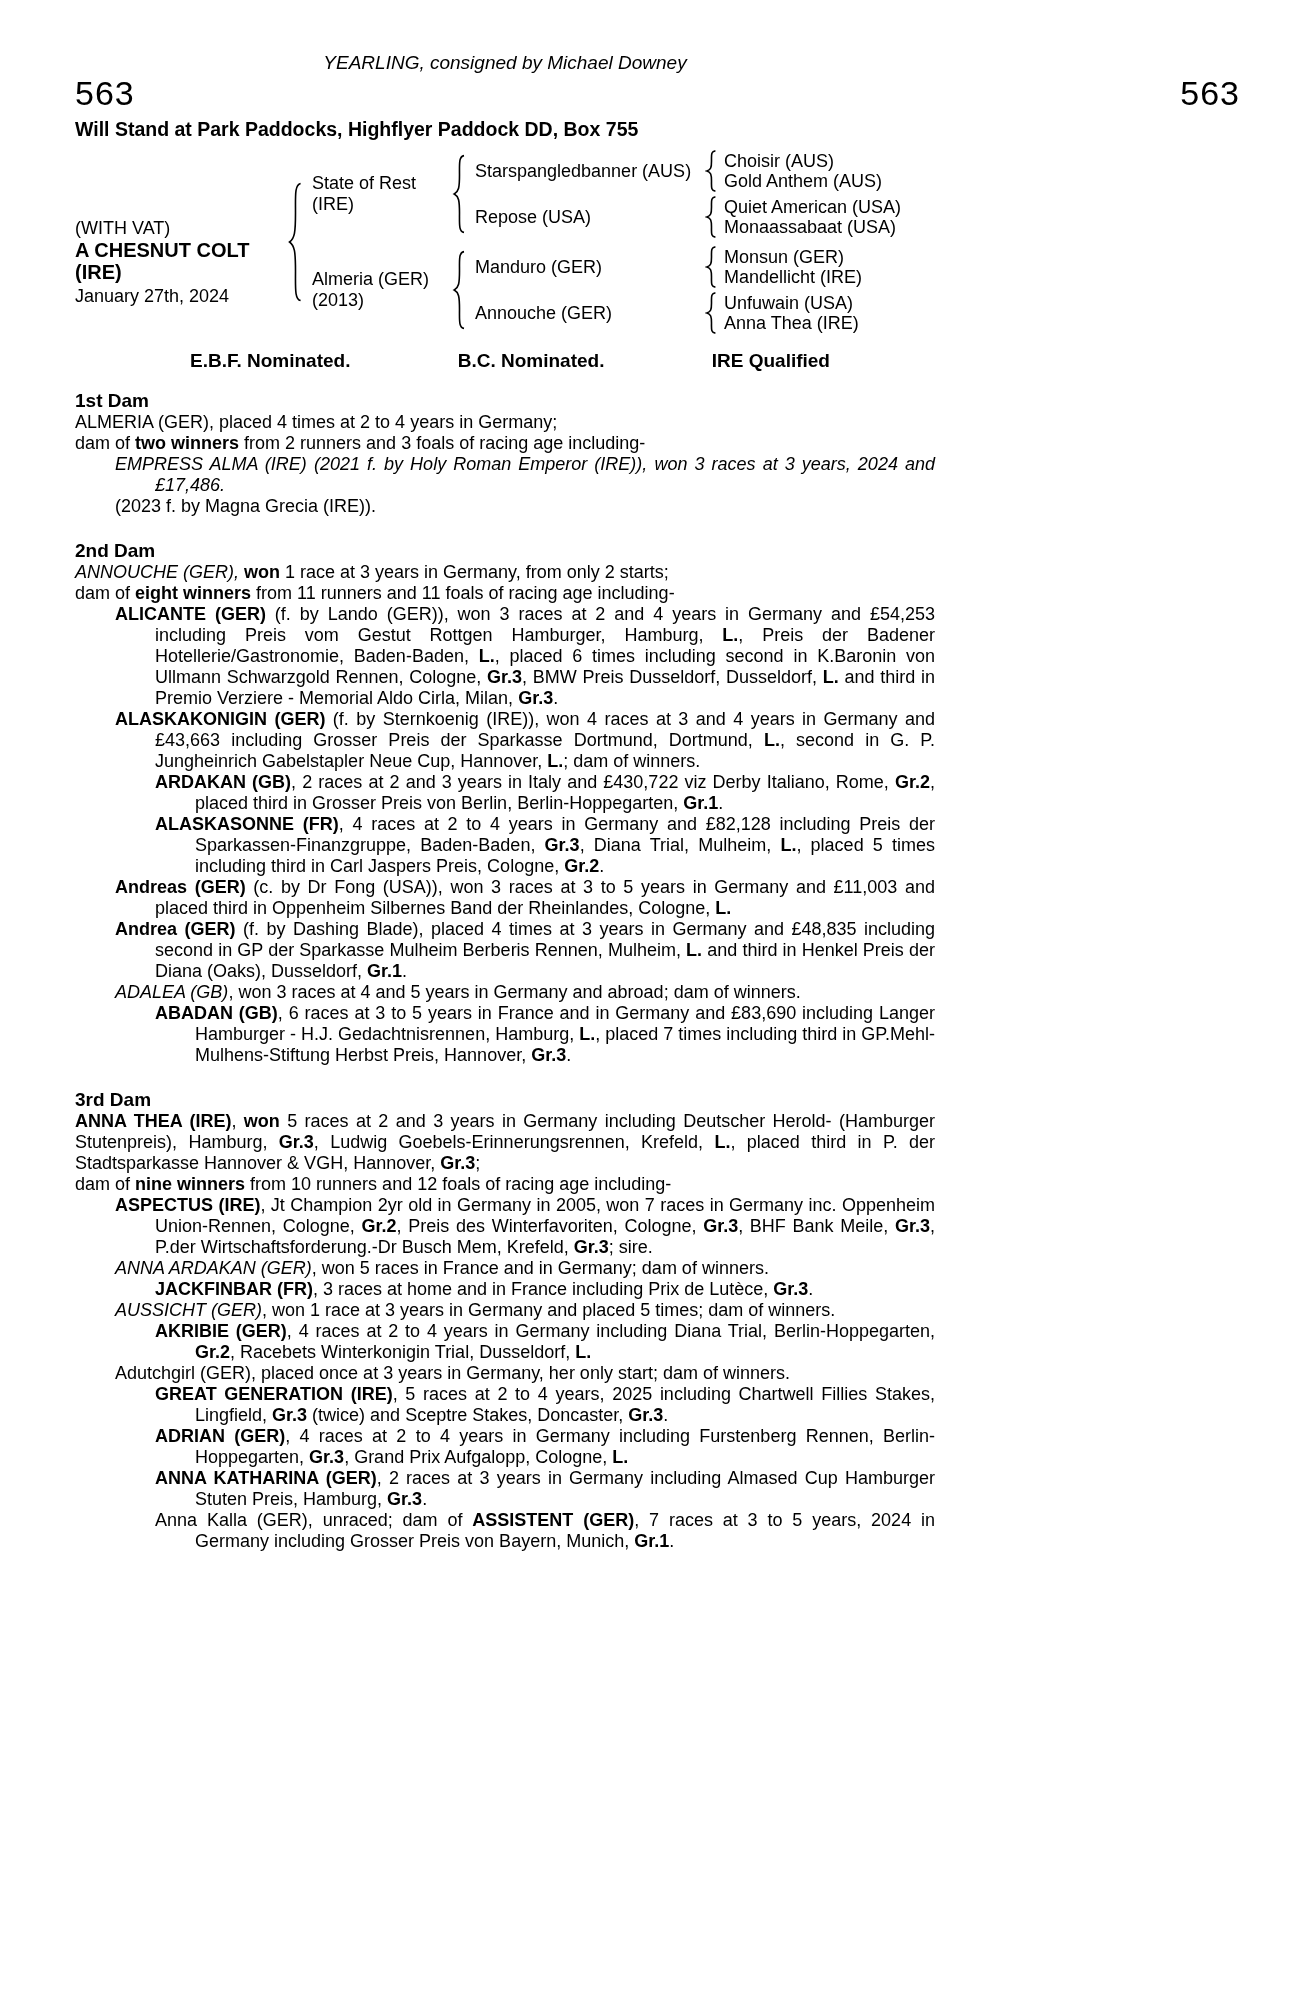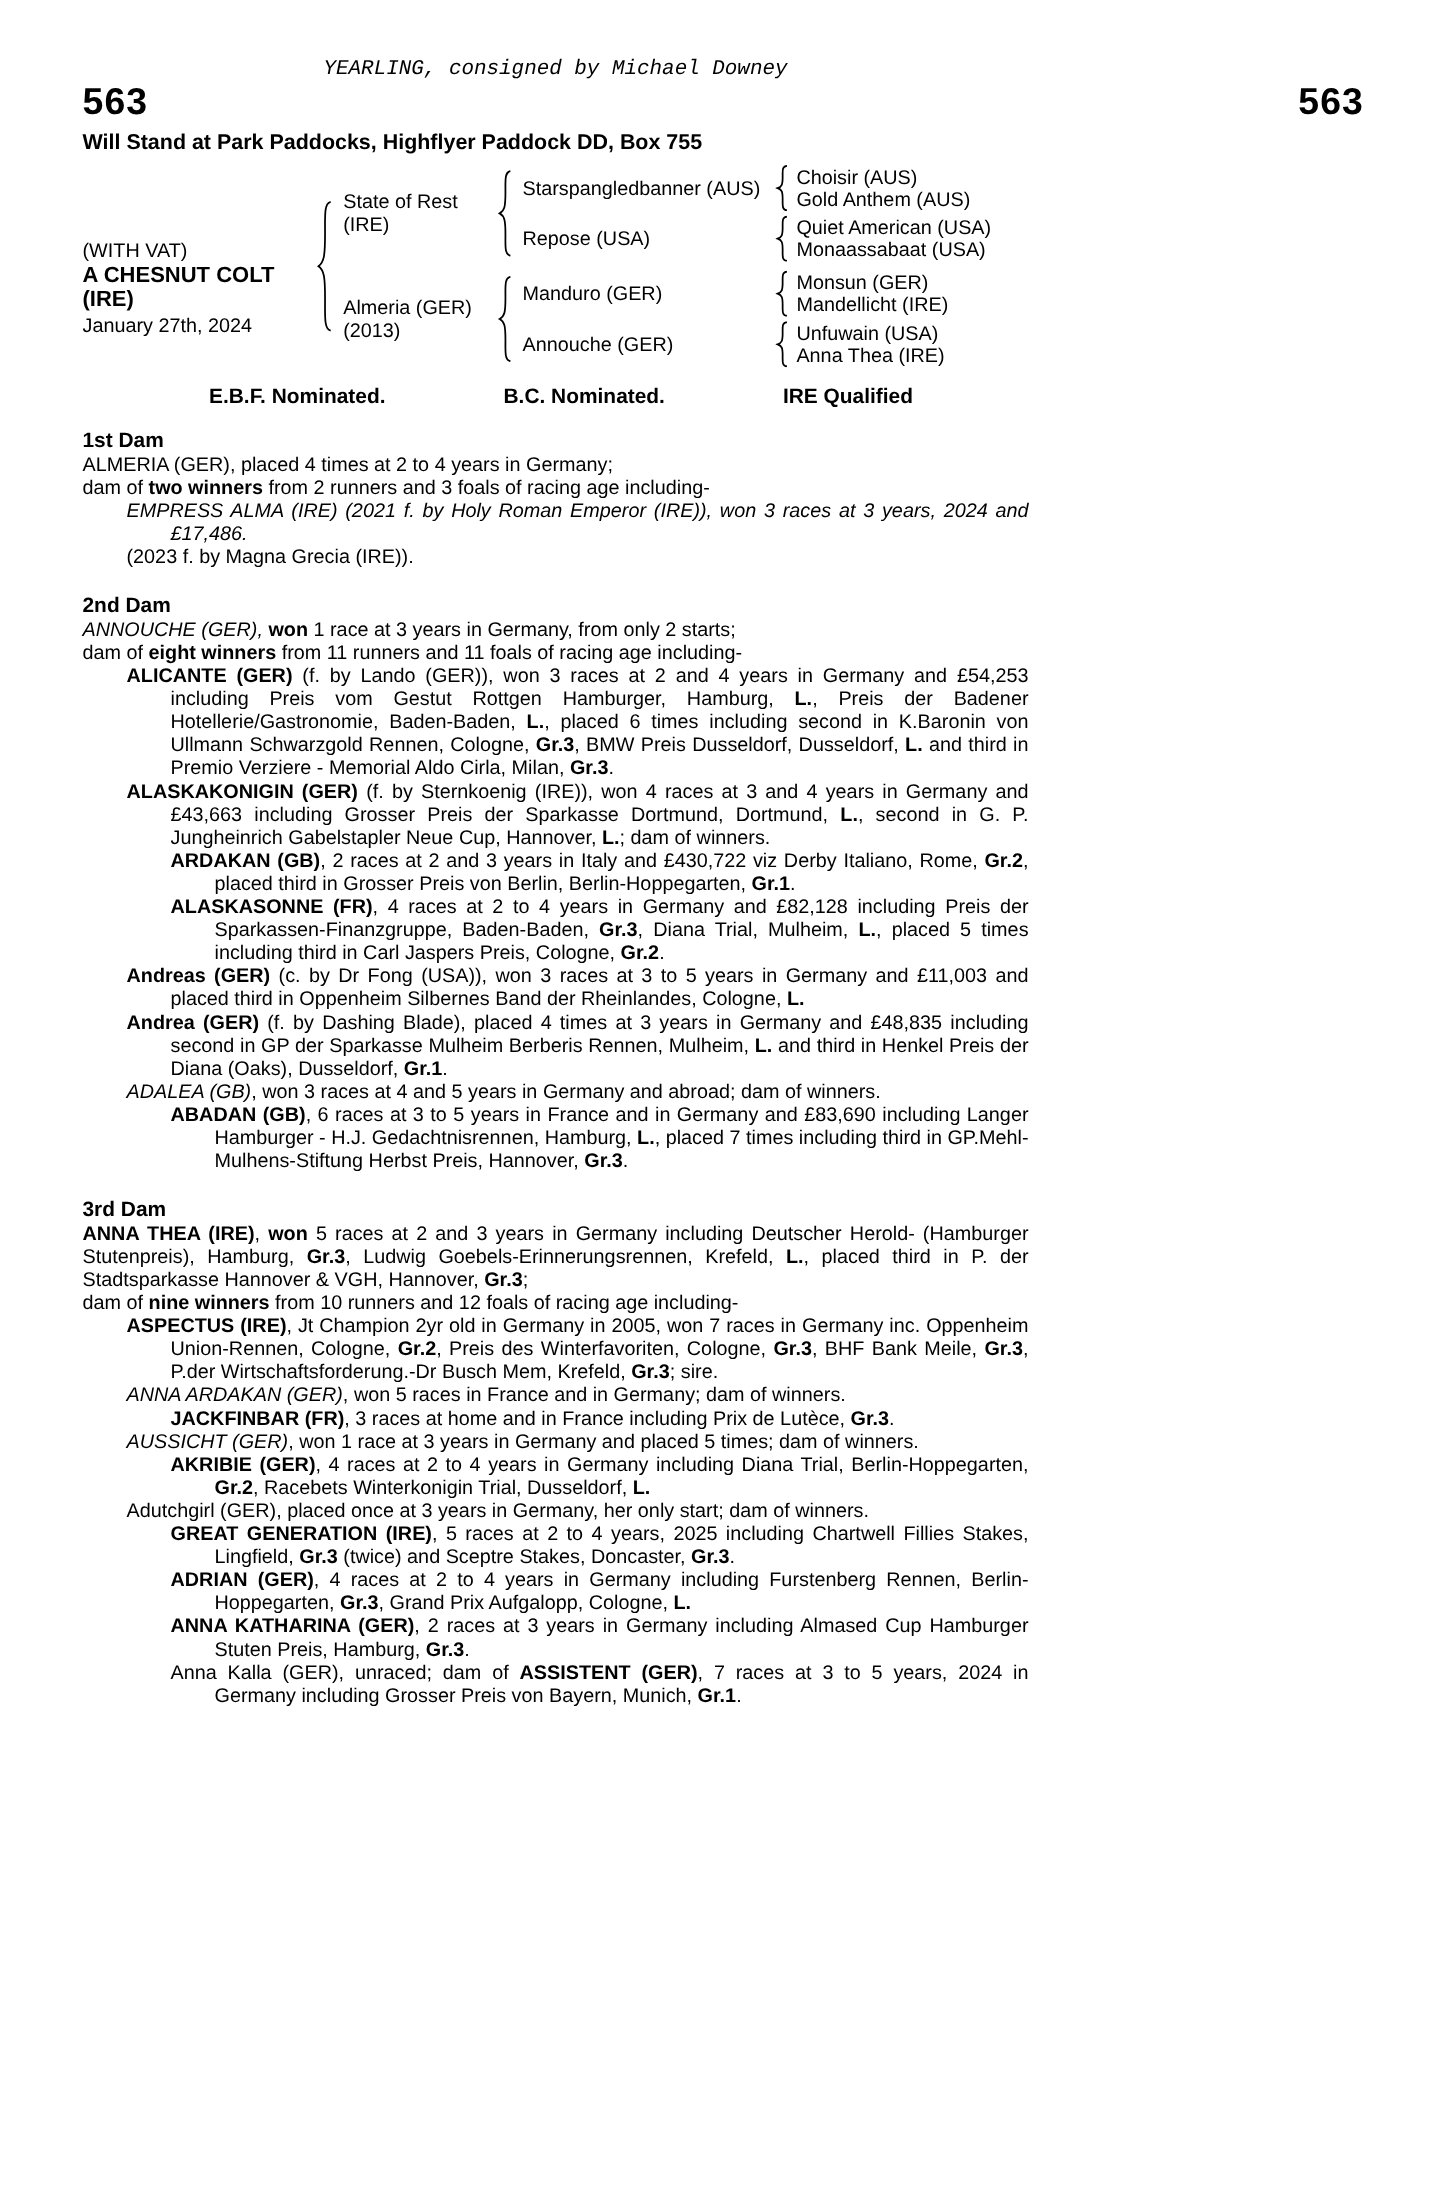--- a/index.html
+++ b/index.html
@@ -7,24 +7,24 @@
   html,body { background:#ffffff; }
   body {
     width:1315px; height:2000px; overflow:hidden;
     color:#000;
     font-family:"Liberation Sans", sans-serif;
     font-size:18px; line-height:21px;
   }
   .page { padding:52px 75px 0 75px; width:1315px; }
   .text-col { width:860px; }
 
-  .consignor { width:860px; text-align:center; font-style:italic; font-size:19px;font-family:Liberation Mono, monospace; }
+  .consignor { width:860px; text-align:center; font-style:italic; font-size:19px; }
 
   .lot-row { width:1165px; display:flex; justify-content:space-between; align-items:flex-start; margin-top:0px; }
-  .lot-number { font-size:34px; font-weight:bold; line-height:40px; letter-spacing:1px; }
+  .lot-number { font-size:34px; font-weight:normal; line-height:40px; letter-spacing:1px; }
 
   .stand-line { font-weight:bold; font-size:19.5px; margin-top:6px; }
 
   
   .ped-wrap { display:flex; align-items:center; margin-top:10px; width:900px; }
   .info-col { width:212px; flex:0 0 212px; line-height:22px;margin-top:40px; }
   .info-col .bold { font-weight:bold; font-size:20px; }
   .info-col .gap-top { margin-top:2px; }
   .tree { display:flex; align-items:center; }
   .tree-col { display:flex; flex-direction:column; row-gap:8px; }

